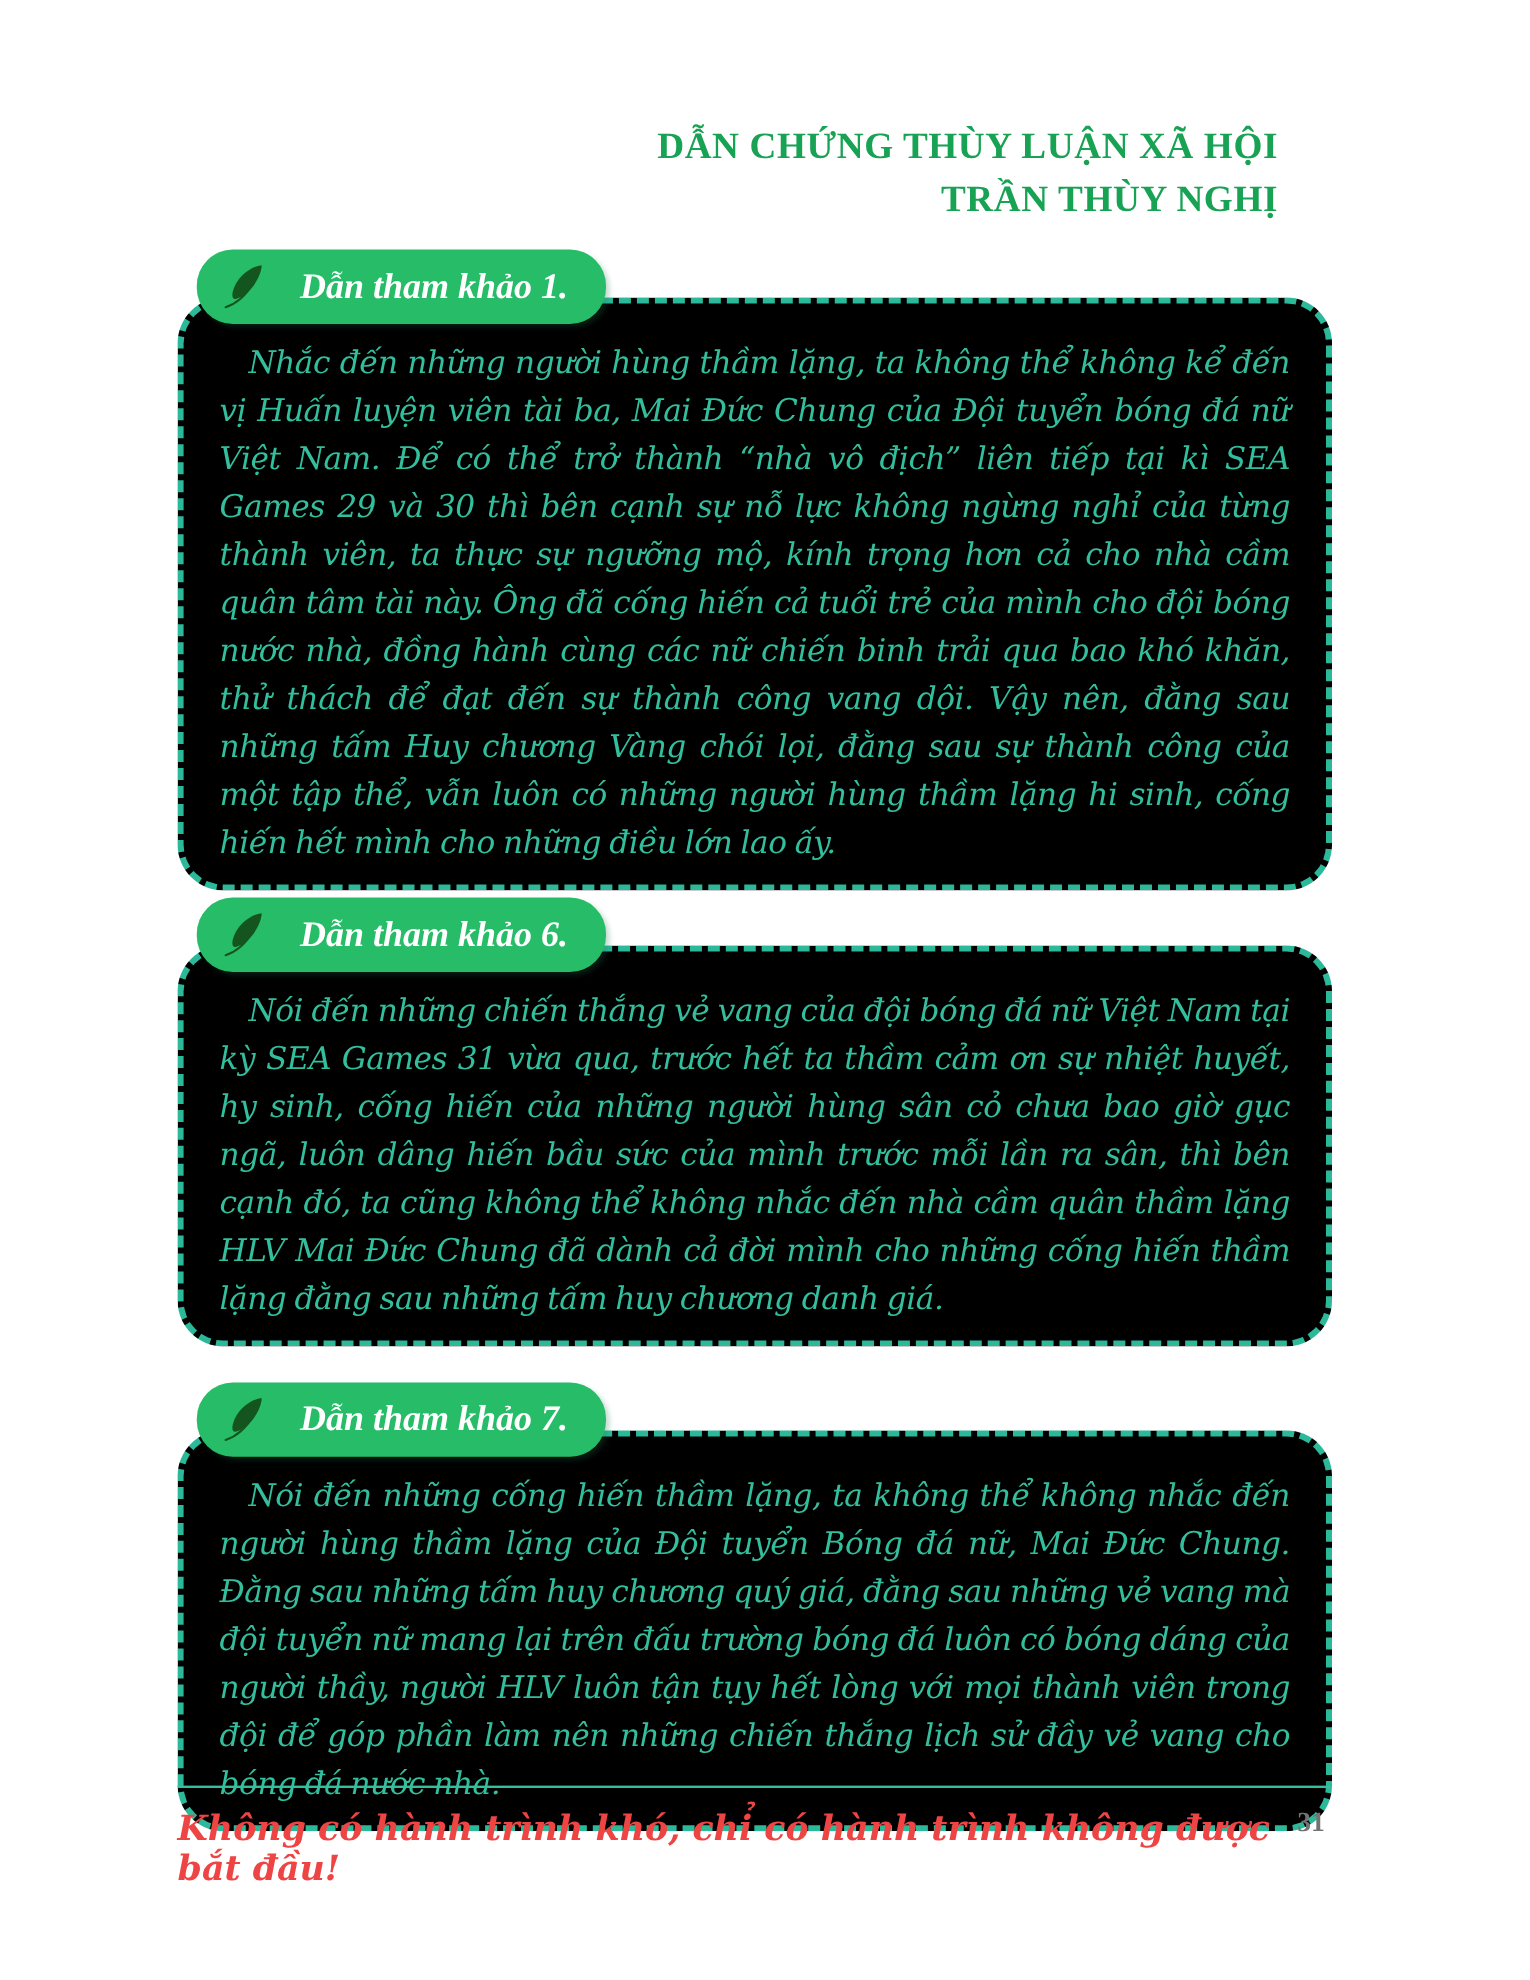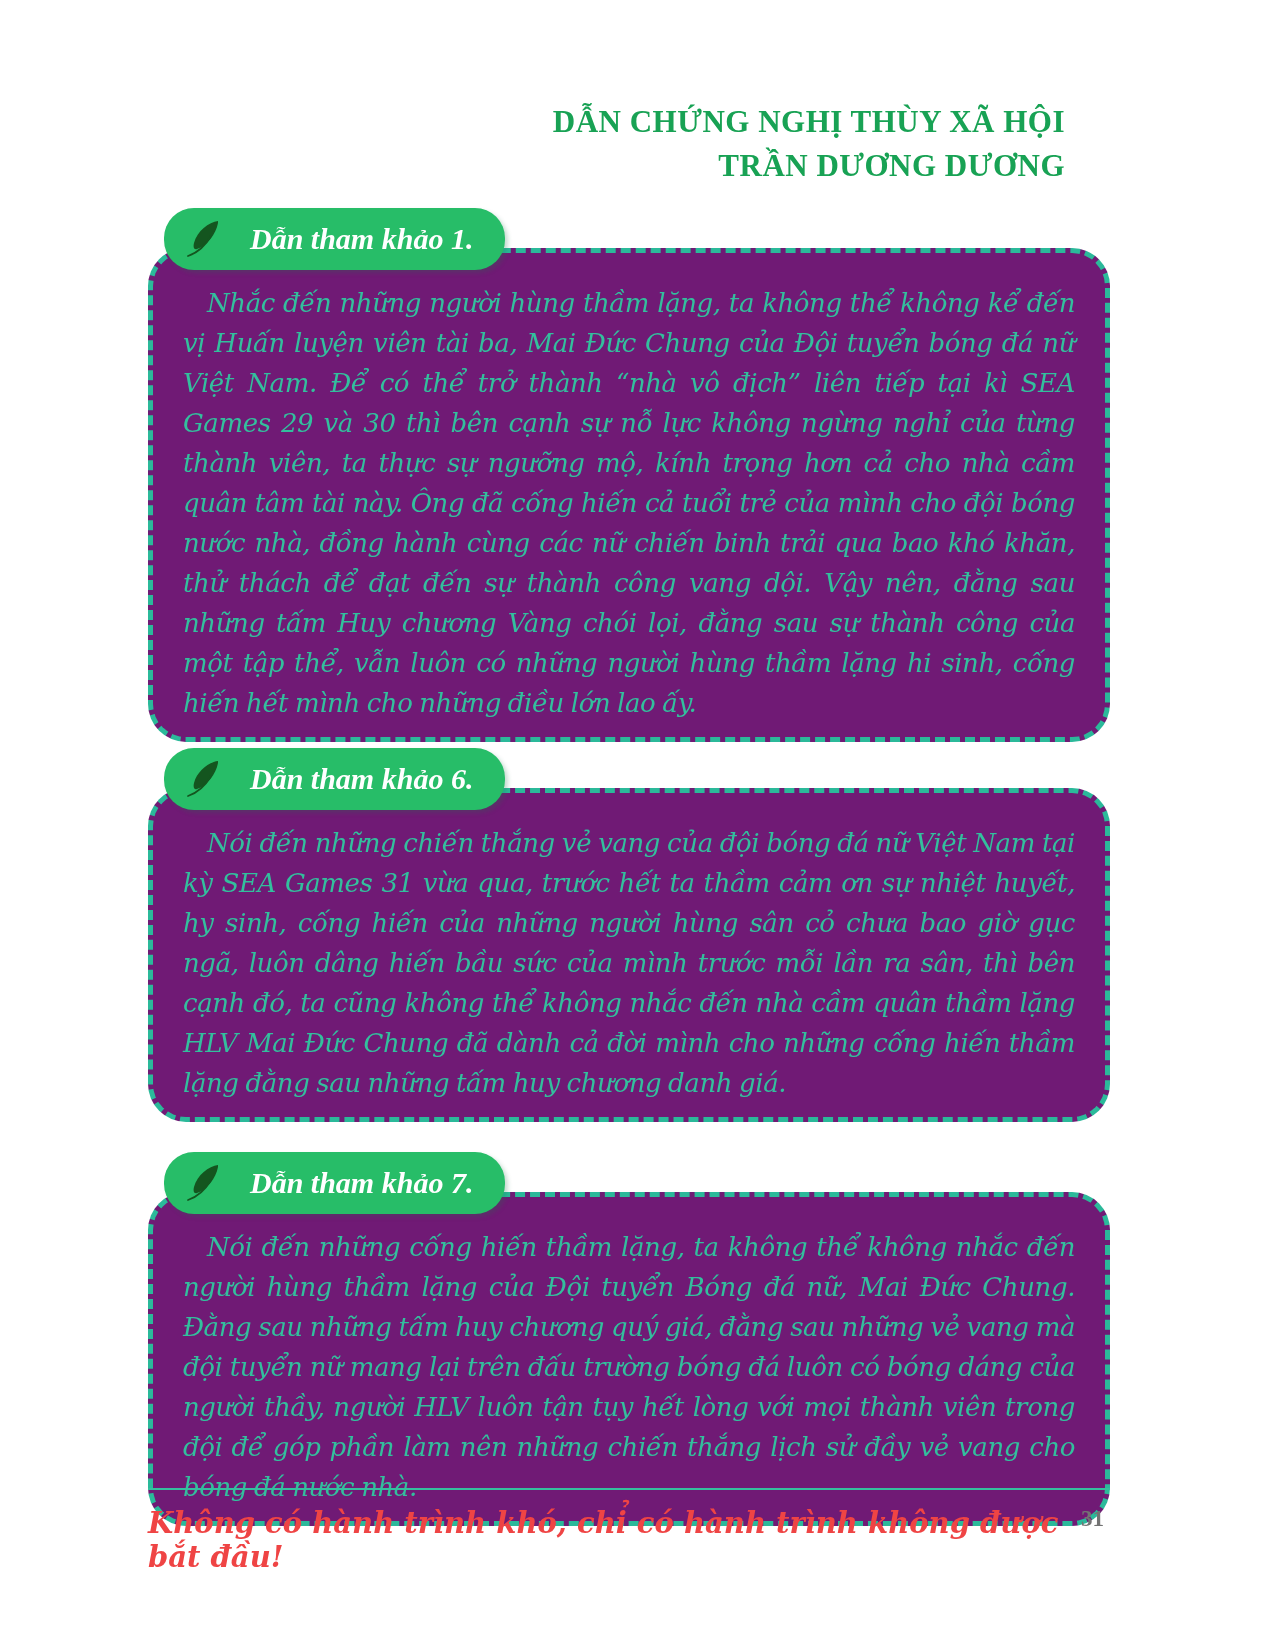--- a/index.html
+++ b/index.html
@@ -23,21 +23,21 @@
     font-family:"Liberation Serif","DejaVu Serif",serif;
   }
   
   .section{position:absolute;left:148px;width:962px;}
   .ref-box{
     box-sizing:border-box;
     margin-top:40px;
     border:5px dashed #2bb99a;
     border-radius:38px;
     padding:30px 30px 14px 30px;
-    background:#701a75;
+    background:#000000;
   }
   .ref-text{
     margin:0;
     color:#33bf9d;
     font-style:italic;
     font-size:26px;
     line-height:40px;
     text-align:justify;
     text-indent:24px;
     letter-spacing:-0.4px;
@@ -87,22 +87,22 @@
     font-size:23px;
     font-family:Liberation Serif, serif;
   }
 </style>
 </head>
 <body>
 
 <div class="page">
 
   <div class="doc-header">
-    <div>DẪN CHỨNG NGHỊ THÙY XÃ HỘI</div>
-    <div>TRẦN DƯƠNG DƯƠNG</div>
+    <div>DẪN CHỨNG THÙY LUẬN XÃ HỘI</div>
+    <div>TRẦN THÙY NGHỊ</div>
   </div>
 
   <div class="section" style="top:208px">
     <div class="pill">
       <svg class="quill" viewBox="0 0 42 40">
         <path d="M34 2 C25 3 13 12 10 24 C9 28 10 31 13 30 C23 27 32 15 34 4 Z" fill="#14551f"></path>
         <path d="M4 37 C13 34 21 27 27 17" stroke="#14551f" stroke-width="1.8" fill="none" stroke-linecap="round"></path>
       </svg>
       <span class="pill-label">Dẫn tham khảo 1.</span>
     </div>

